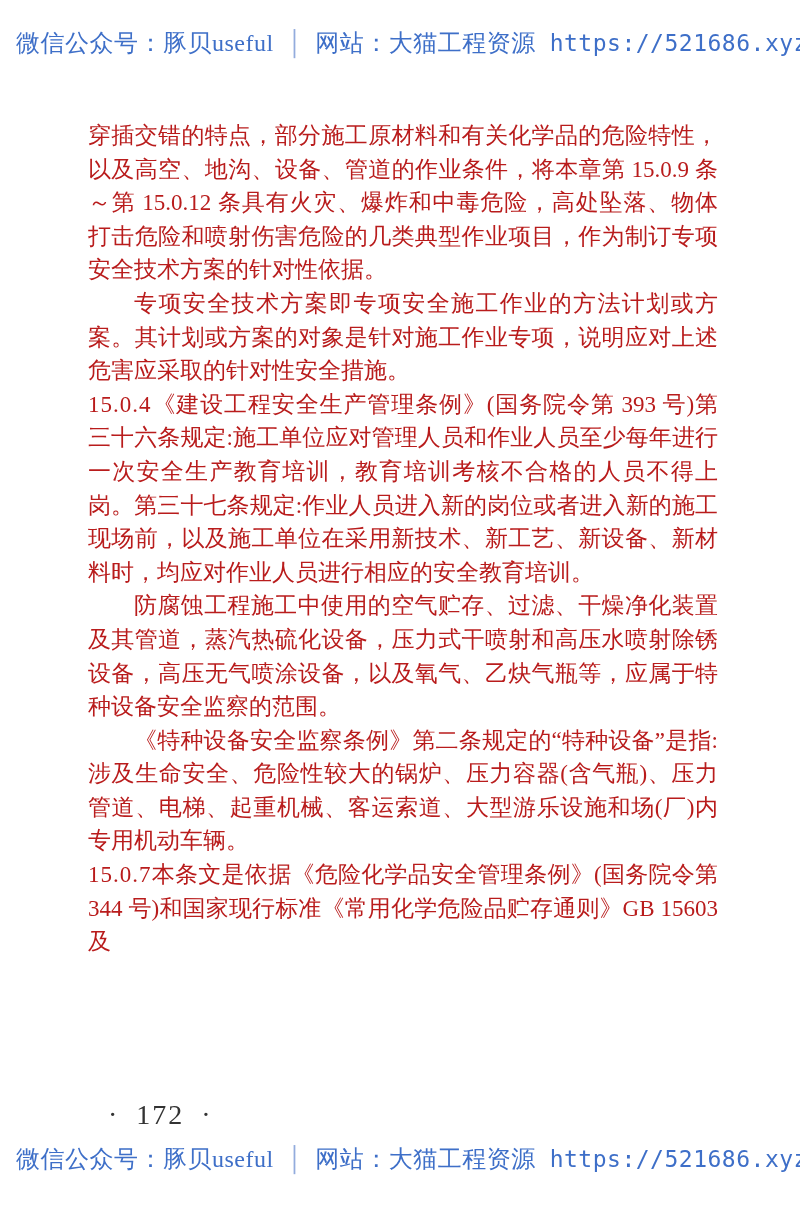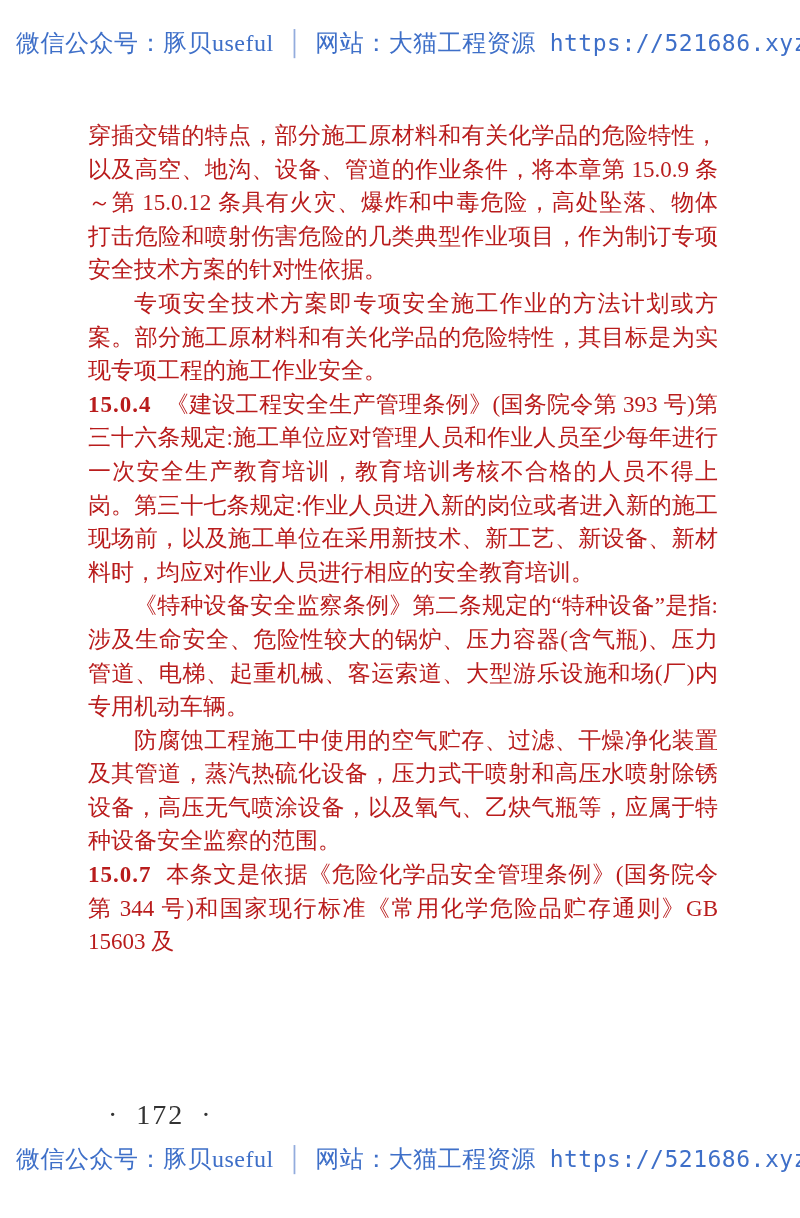--- a/index.html
+++ b/index.html
@@ -50,22 +50,21 @@
     text-align: justify;
     text-justify: inter-ideograph;
   }
   .para {
     margin: 0;
   }
   .para.indent {
     text-indent: 2em;
   }
   .sec-num {
-    font-weight: bold;
-    margin-right: 14px;
+    font-weight: normal;
     letter-spacing: 1px;
   }
   
   .page-number {
     position: absolute;
     left: 108px;
     top: 1099px;
     font-size: 28px;
     color: #333333;
     word-spacing: 8px;
@@ -74,24 +73,24 @@
 </style>
 </head>
 <body>
 
 <div class="banner top">
   <span>微信公众号：豚贝useful</span><span class="sep">│</span><span>网站：大猫工程资源</span><span class="url">https://521686.xyz/</span>
 </div>
 
 <div class="text-block" id="text-block">
     <p class="para">穿插交错的特点，部分施工原材料和有关化学品的危险特性，以及高空、地沟、设备、管道的作业条件，将本章第 15.0.9 条～第 15.0.12 条具有火灾、爆炸和中毒危险，高处坠落、物体打击危险和喷射伤害危险的几类典型作业项目，作为制订专项安全技术方案的针对性依据。</p>
-    <p class="para indent">专项安全技术方案即专项安全施工作业的方法计划或方案。部分施工原材料和有关化学品的危险特性，其目标是为实现专项工程的施工作业安全。</p>
+    <p class="para indent">专项安全技术方案即专项安全施工作业的方法计划或方案。其计划或方案的对象是针对施工作业专项，说明应对上述危害应采取的针对性安全措施。</p>
     <p class="para"><b class="sec-num">15.0.4</b>《建设工程安全生产管理条例》(国务院令第 393 号)第三十六条规定:施工单位应对管理人员和作业人员至少每年进行一次安全生产教育培训，教育培训考核不合格的人员不得上岗。第三十七条规定:作业人员进入新的岗位或者进入新的施工现场前，以及施工单位在采用新技术、新工艺、新设备、新材料时，均应对作业人员进行相应的安全教育培训。</p>
+    <p class="para indent">防腐蚀工程施工中使用的空气贮存、过滤、干燥净化装置及其管道，蒸汽热硫化设备，压力式干喷射和高压水喷射除锈设备，高压无气喷涂设备，以及氧气、乙炔气瓶等，应属于特种设备安全监察的范围。</p>
     <p class="para indent">《特种设备安全监察条例》第二条规定的“特种设备”是指:涉及生命安全、危险性较大的锅炉、压力容器(含气瓶)、压力管道、电梯、起重机械、客运索道、大型游乐设施和场(厂)内专用机动车辆。</p>
-    <p class="para indent">防腐蚀工程施工中使用的空气贮存、过滤、干燥净化装置及其管道，蒸汽热硫化设备，压力式干喷射和高压水喷射除锈设备，高压无气喷涂设备，以及氧气、乙炔气瓶等，应属于特种设备安全监察的范围。</p>
     <p class="para"><b class="sec-num">15.0.7</b>本条文是依据《危险化学品安全管理条例》(国务院令第 344 号)和国家现行标准《常用化学危险品贮存通则》GB 15603 及</p>
   </div>
 
 <div class="page-number">· 172 ·</div>
 
 <div class="banner bottom">
   <span>微信公众号：豚贝useful</span><span class="sep">│</span><span>网站：大猫工程资源</span><span class="url">https://521686.xyz/</span>
 </div>
 
 </body></html>

